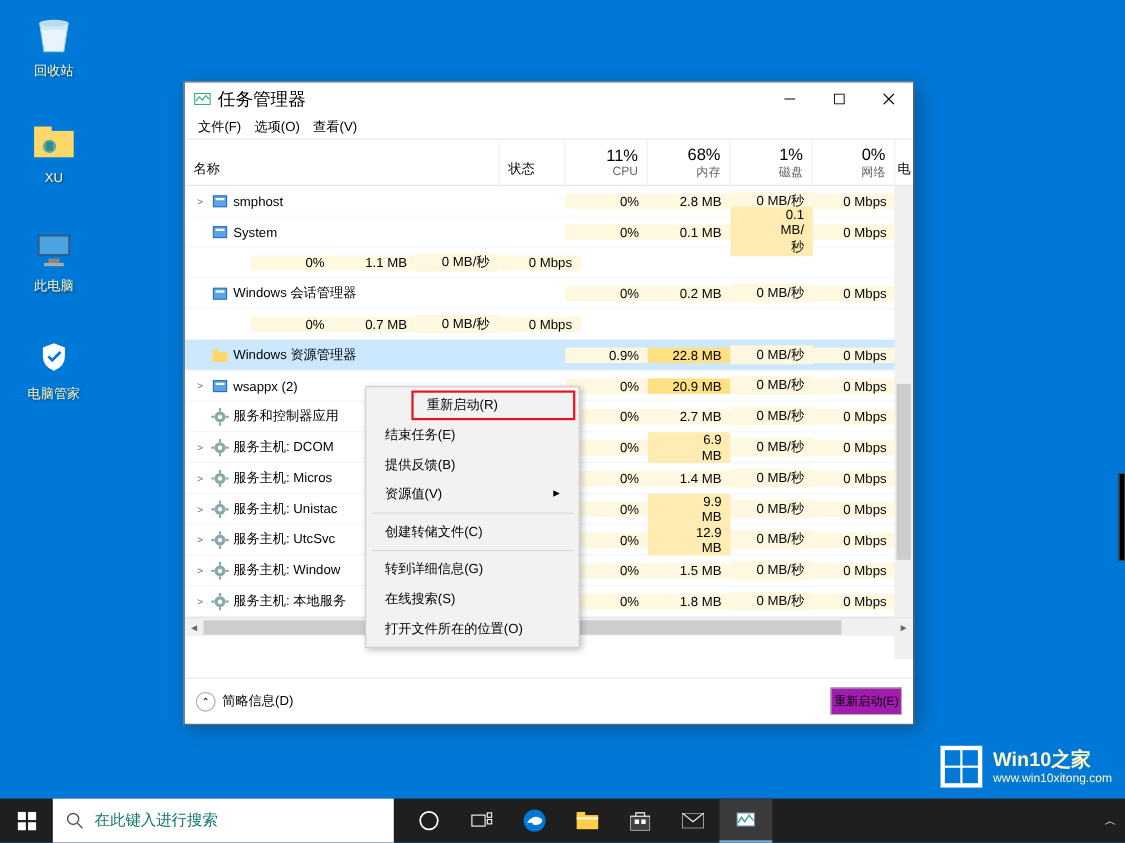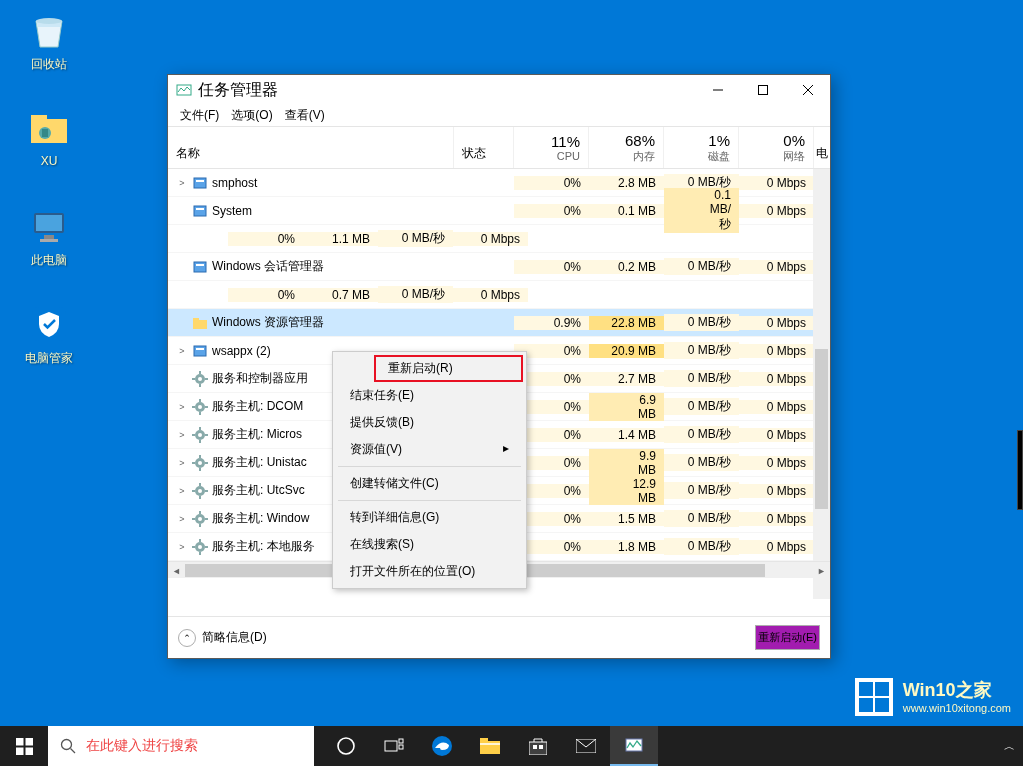--- a/index.html
+++ b/index.html
@@ -58,21 +58,21 @@
 
 
 .ctx-menu { position: absolute; left: 332px; top: 351px; width: 195px; background: #f2f2f2; border: 1px solid #cccccc; box-shadow: 2px 2px 6px rgba(0,0,0,.25); padding: 3px; z-index: 100; }
 .ctx-item { padding: 5px 14px; font-size: 12px; cursor: default; }
 .ctx-sep { height: 1px; background: #d7d7d7; margin: 3px 2px; }
 .ctx-highlight { border: 2px solid #e81123; padding: 3px 12px; margin-left: 38px; }
 
 
 .taskbar { position: absolute; bottom: 0; left: 0; right: 0; height: 40px; background: #1f1f1f; display: flex; align-items: center; }
 .start-btn { width: 48px; height: 40px; display: flex; align-items: center; justify-content: center; color: #fff; }
-.search-box { width: 266px; height: 40px; background: #fff; display: flex; align-items: center; padding: 0 12px; gap: 10px; color: #ef4444; font-size: 14px; }
+.search-box { width: 310px; height: 40px; background: #fff; display: flex; align-items: center; padding: 0 12px; gap: 10px; color: #0f766e; font-size: 14px; }
 .task-icons { display: flex; margin-left: 8px; }
 .task-icon { width: 48px; height: 40px; display: flex; align-items: center; justify-content: center; color: #fff; }
 .task-icon.active { border-bottom: 2px solid #76b9ed; background: #3a3a3a; }
 .tray { margin-left: auto; display: flex; align-items: center; color: #fff; font-size: 11px; padding-right: 8px; gap: 6px; }
 
 
 .watermark { position: absolute; right: 12px; bottom: 50px; display: flex; gap: 10px; color: #fef9c3; font-size: 13px; }
 .watermark .logo-box { width: 38px; height: 38px; background: #fff; display: grid; grid-template: 1fr 1fr / 1fr 1fr; gap: 2px; padding: 4px; }
 .watermark .logo-box > div { background: #0078d7; }
 .watermark .txt { display: flex; flex-direction: column; }

